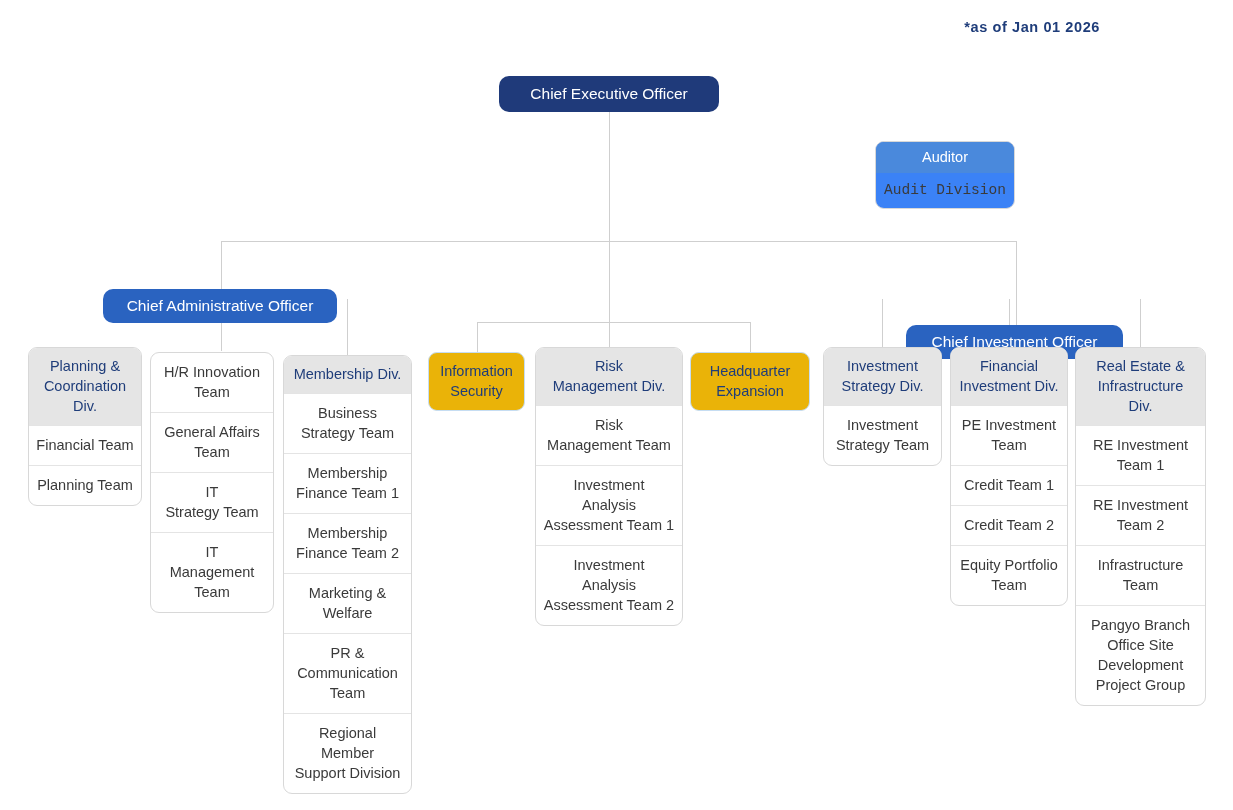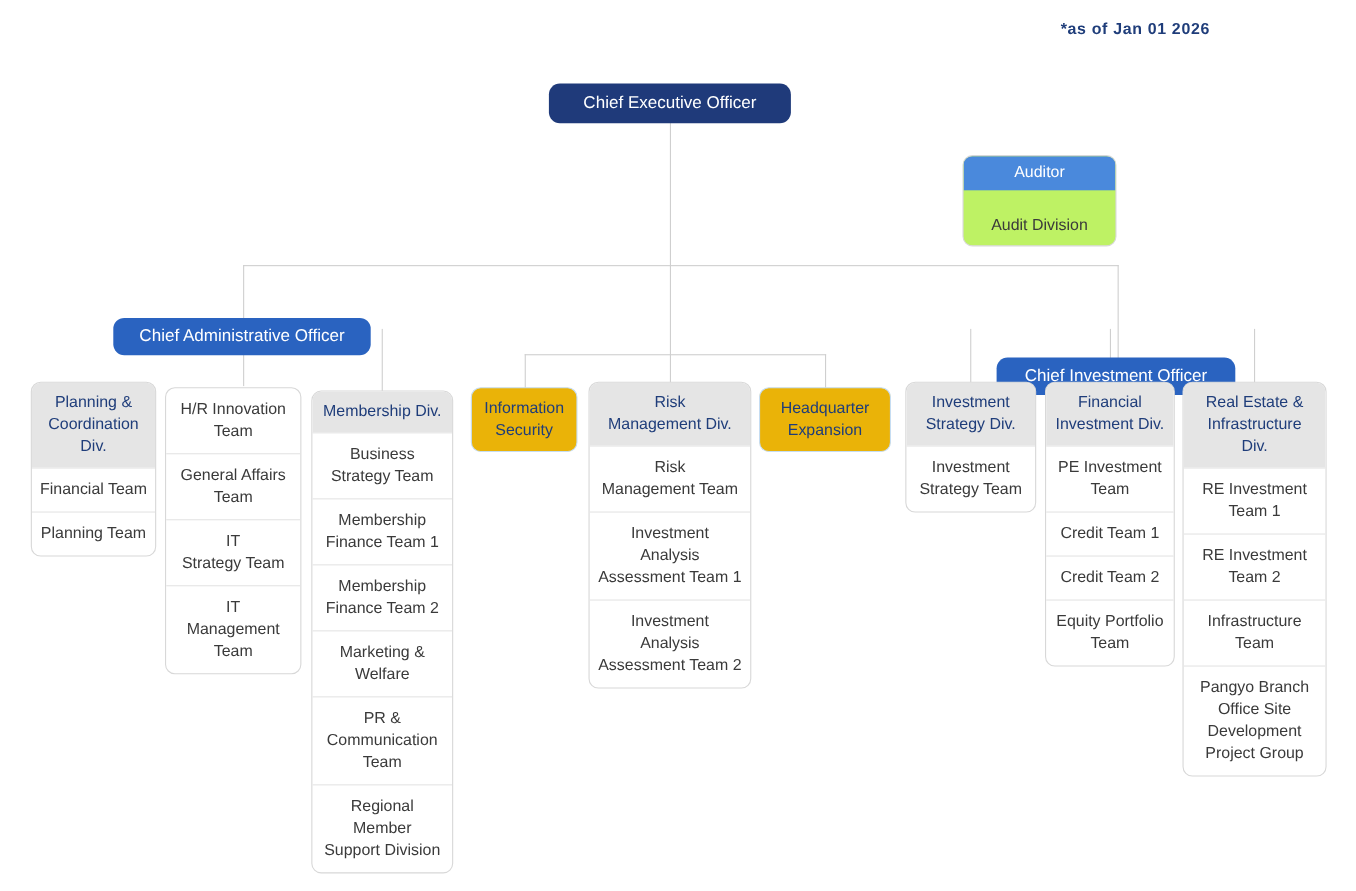--- a/index.html
+++ b/index.html
@@ -35,31 +35,31 @@
     white-space: nowrap;
   }
   .pill.ceo { background: #1f3a7a; }
   .pill.officer { background: #2a63c0; }
 
   
   .card {
     position: absolute;
     border: 1px solid #d8d8d8;
     border-radius: 9px;
-    background: #bef264;
+    background: #3b82f6;
     overflow: hidden;
   }
   .card .card-head {
     background: #4a89dc; color: #ffffff;
     font-size: 14.5px; text-align: center;
     padding: 7px 4px 8px;
   }
   .card .card-body {
     font-size: 14.5px; color: #3a3a3a;
-    text-align: center; padding: 24px 4px 10px;
+    text-align: center; padding: 9px 4px 10px; font-family: Liberation Mono, monospace;
   }
 
   
   .col {
     position: absolute;
     border: 1px solid #d8d8d8;
     border-radius: 9px;
     background: #ffffff;
     overflow: hidden;
   }

